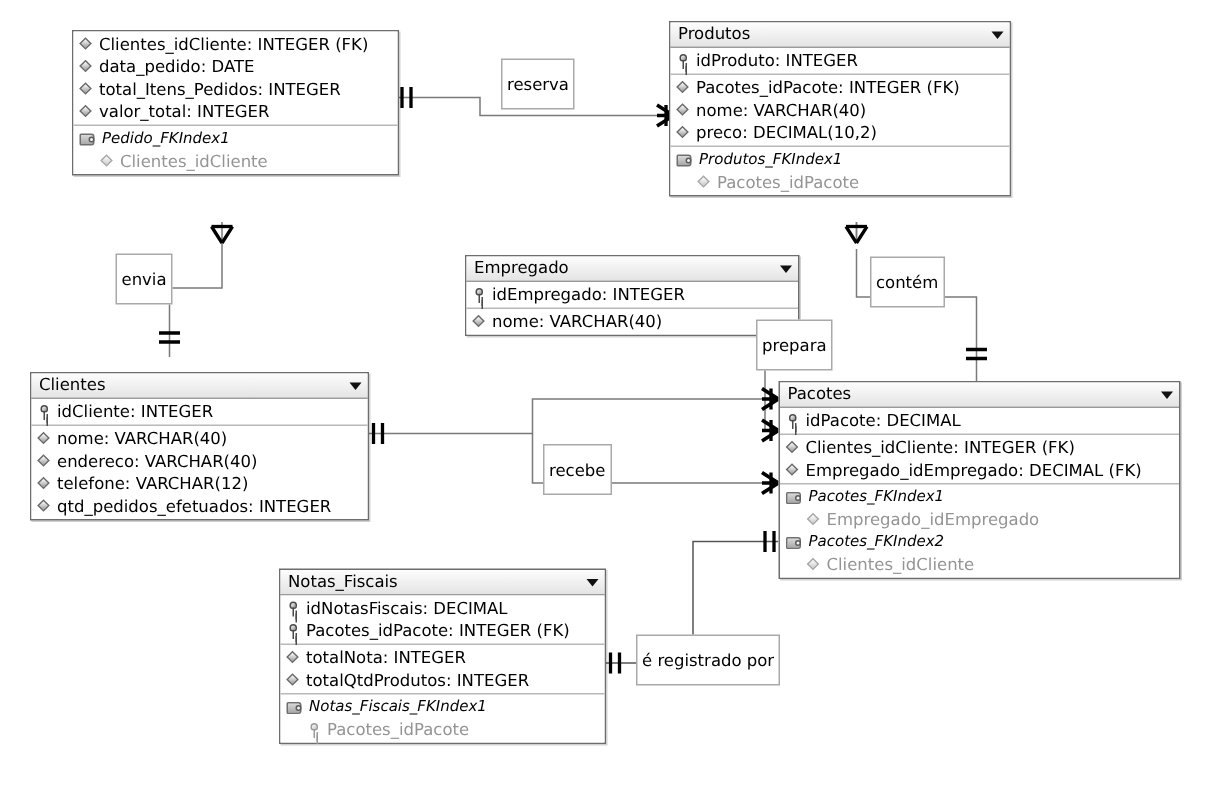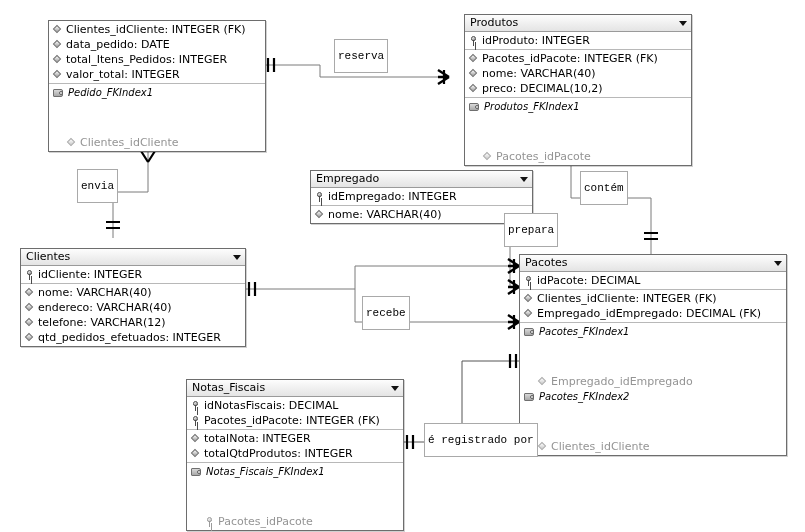--- a/index.html
+++ b/index.html
@@ -64,21 +64,21 @@
   .sect + .sect { border-top: 1px solid #b8b8b8; }
   .row {
     display: flex;
     align-items: center;
     height: 15px;
     line-height: 15px;
     padding-left: 4px;
     white-space: nowrap;
   }
   .row .lbl { margin-left: 4px; }
-  .row.indent { padding-left: 18px; margin-top: 35px; }
+  .row.indent { padding-left: 18px; }
   .row.idx .lbl {
     font-style: italic;
     font-size: 10px;
   }
   .row.dim .lbl { color: #949494; }
 
   
   .ico { flex: 0 0 auto; display: inline-block; }
 
   
@@ -161,21 +161,20 @@
     font-size: 11px;
     line-height: 13px;
     height: 15px;
     padding: 16px 3px;
     box-sizing: border-box;
     white-space: nowrap;
     color: #000;
     z-index: 7;
     display: flex;
     align-items: center;
-    font-family: Liberation Mono, monospace;
   }
 </style>
 </head>
 <body>
 
 <div id="canvas">
 
   <svg id="wires" viewBox="0 0 805 532" width="805" height="532">
     <defs>
       <g id="crowfoot">
@@ -254,21 +253,21 @@
         <span class="ico ico-index"></span>
         <span class="lbl">Pedido_FKIndex1</span>
       </div>
       <div class="row indent dim">
         <span class="ico ico-diamond gray"></span>
         <span class="lbl">Clientes_idCliente</span>
       </div>
     </div>
   </div>
 
-  <div class="entity" style="left:464px; top:14px; width:228px;">
+  <div class="entity" style="left:446px; top:14px; width:228px;">
     <div class="ent-title">
       <span class="ent-title-text">Produtos</span>
       <span class="caret"></span>
     </div>
     <div class="sect">
       <div class="row">
         <span class="ico ico-key"></span>
         <span class="lbl">idProduto: INTEGER</span>
       </div>
     </div>

